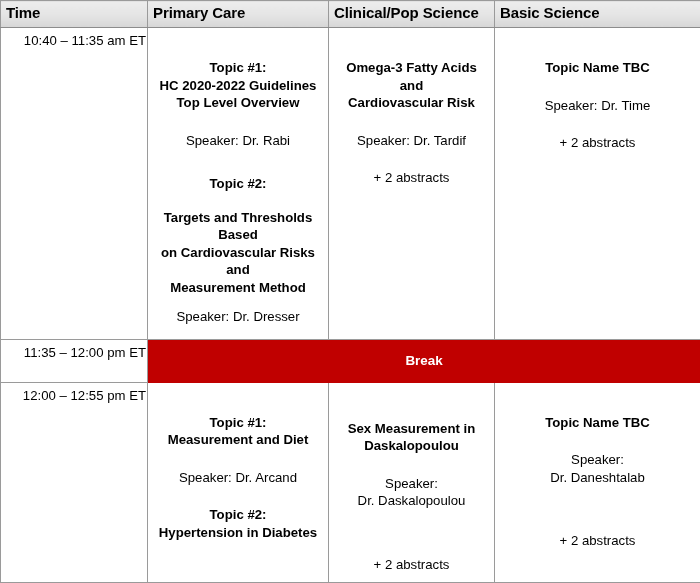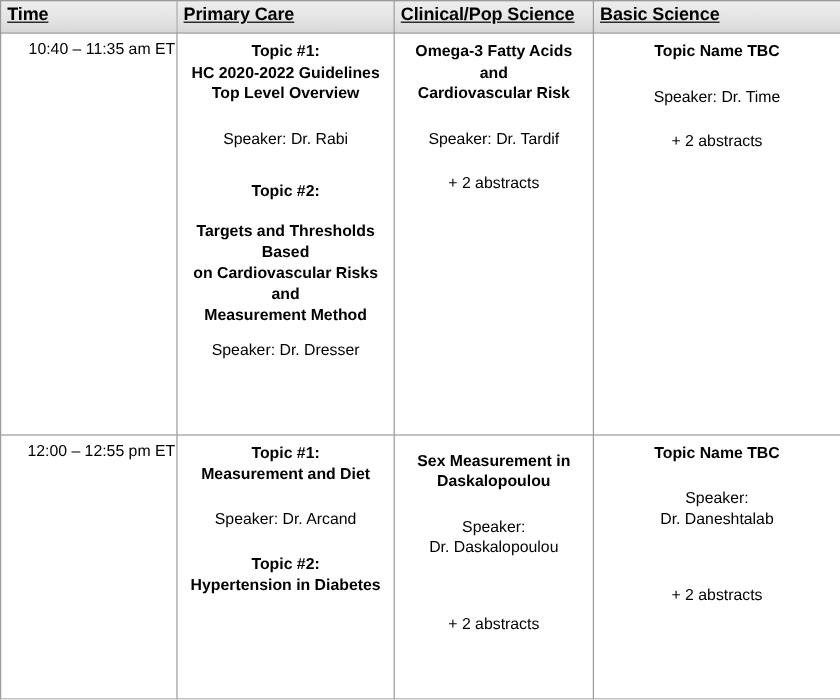--- a/index.html
+++ b/index.html
@@ -30,21 +30,20 @@
     overflow: hidden;
   }
 
   
   thead th {
     height: 26px;
     background: linear-gradient(to bottom, #ededed 0%, #e4e4e4 55%, #d6d6d6 100%);
     border-bottom: 1px solid #8c8c8c !important;
     text-align: left;
     vertical-align: middle;
-    text-decoration: underline;
   }
   .hdr-label {
     display: block;
     font-size: 15px;
     font-weight: bold;
     letter-spacing: -0.1px;
     padding: 0 0 0 5px;
     line-height: 24px;
     white-space: nowrap;
   }
@@ -103,20 +102,21 @@
     line-height: 18px;
   }
 
   
   .session-cell {
     background: #ffffff;
     text-align: center;
   }
   .session-inner {
     padding: 6px 6px 0 6px;
+    margin-top: 25px;
   }
   .topic {
     display: block;
     font-size: 13.2px;
     font-weight: bold;
     line-height: 17.5px;
   }
   .speaker {
     display: block;
     font-size: 13.2px;
@@ -203,20 +203,30 @@
         <div class="session-inner">
           <span class="topic">Topic Name TBC</span>
           <div class="sp-20"></div>
           <span class="speaker">Speaker: Dr. Time</span>
           <div class="sp-20"></div>
           <span class="abstracts">+ 2 abstracts</span>
         </div>
       </td>
     </tr>
 
+    <tr style="height:41px">
+      <td class="time-cell">
+        <span class="time-label">11:35 – 12:00 pm ET</span>
+      </td>
+      <td class="red-cell" colspan="3">
+        <div class="break-inner">
+          <span class="break-title">Break</span>
+        </div>
+      </td>
+    </tr>
 
     <tr style="height:180px">
       <td class="time-cell">
         <span class="time-label">12:00 – 12:55 pm ET</span>
       </td>
 
       <td class="session-cell">
         <div class="session-inner">
           <span class="topic">Topic #1:</span>
           <span class="topic">Measurement and Diet</span>

